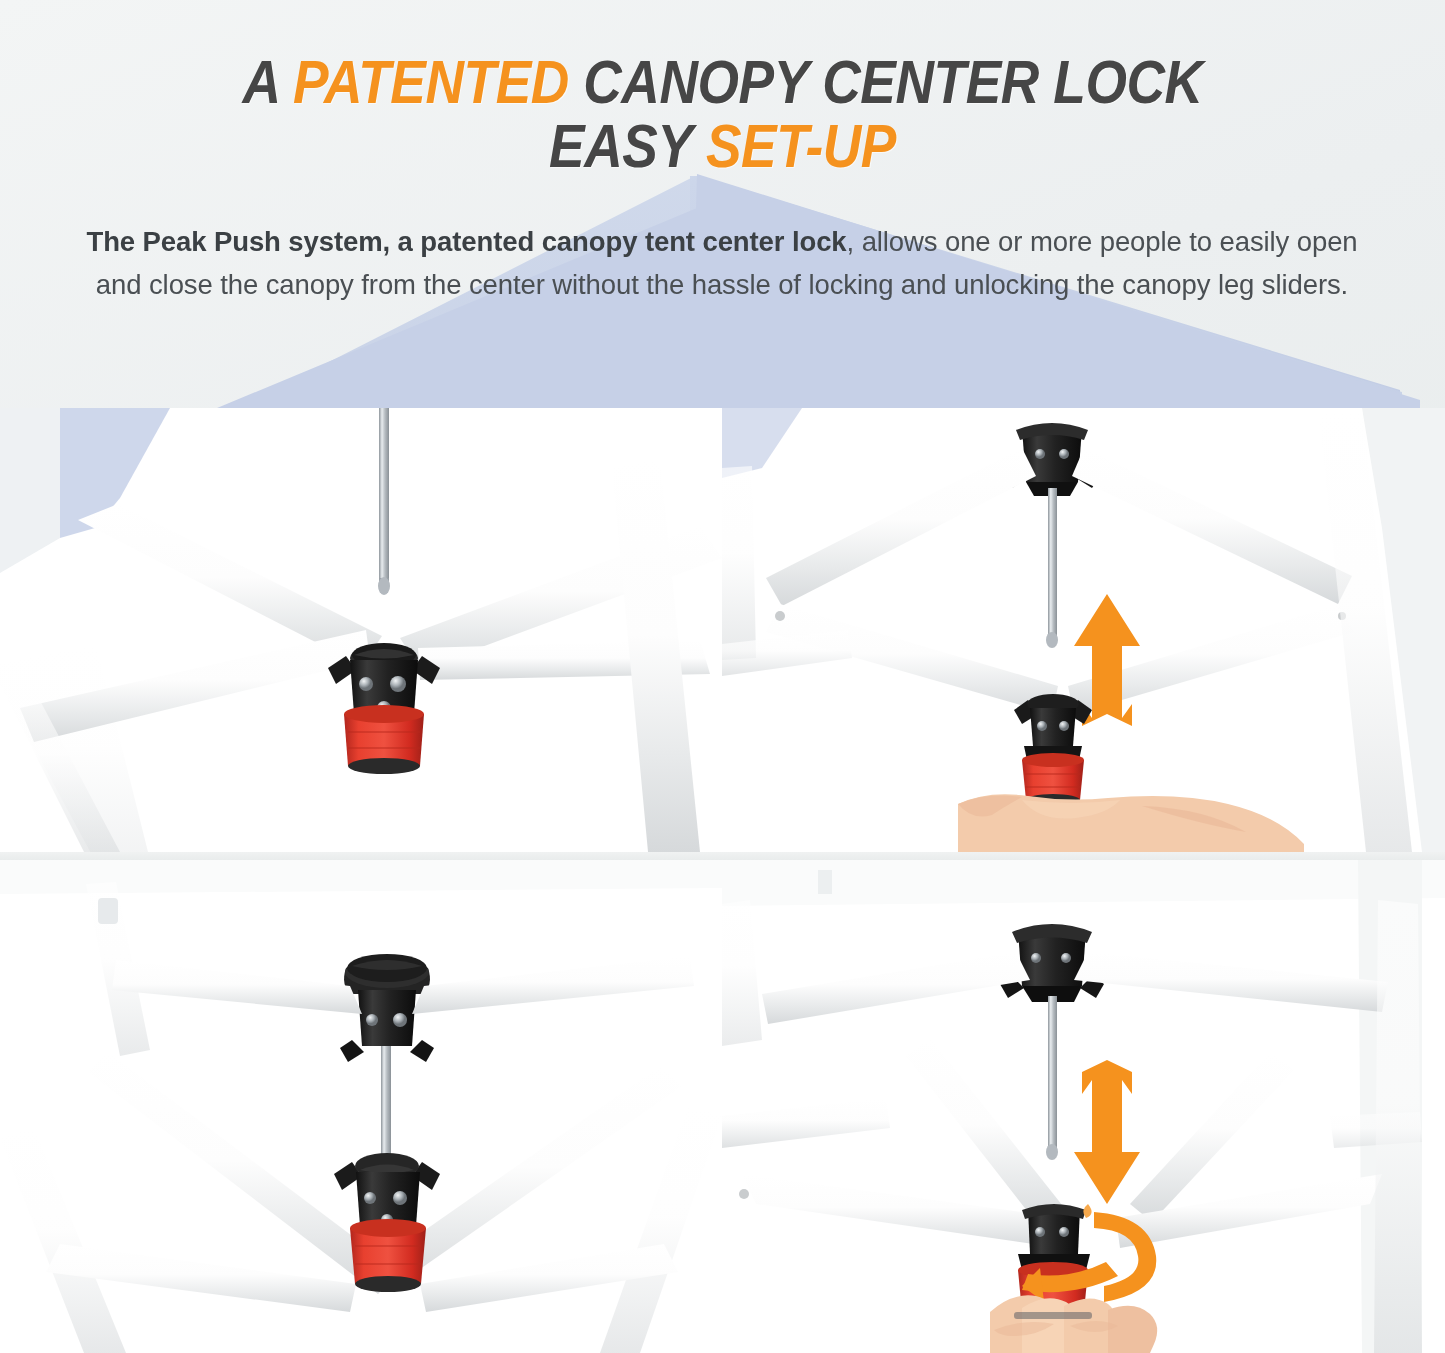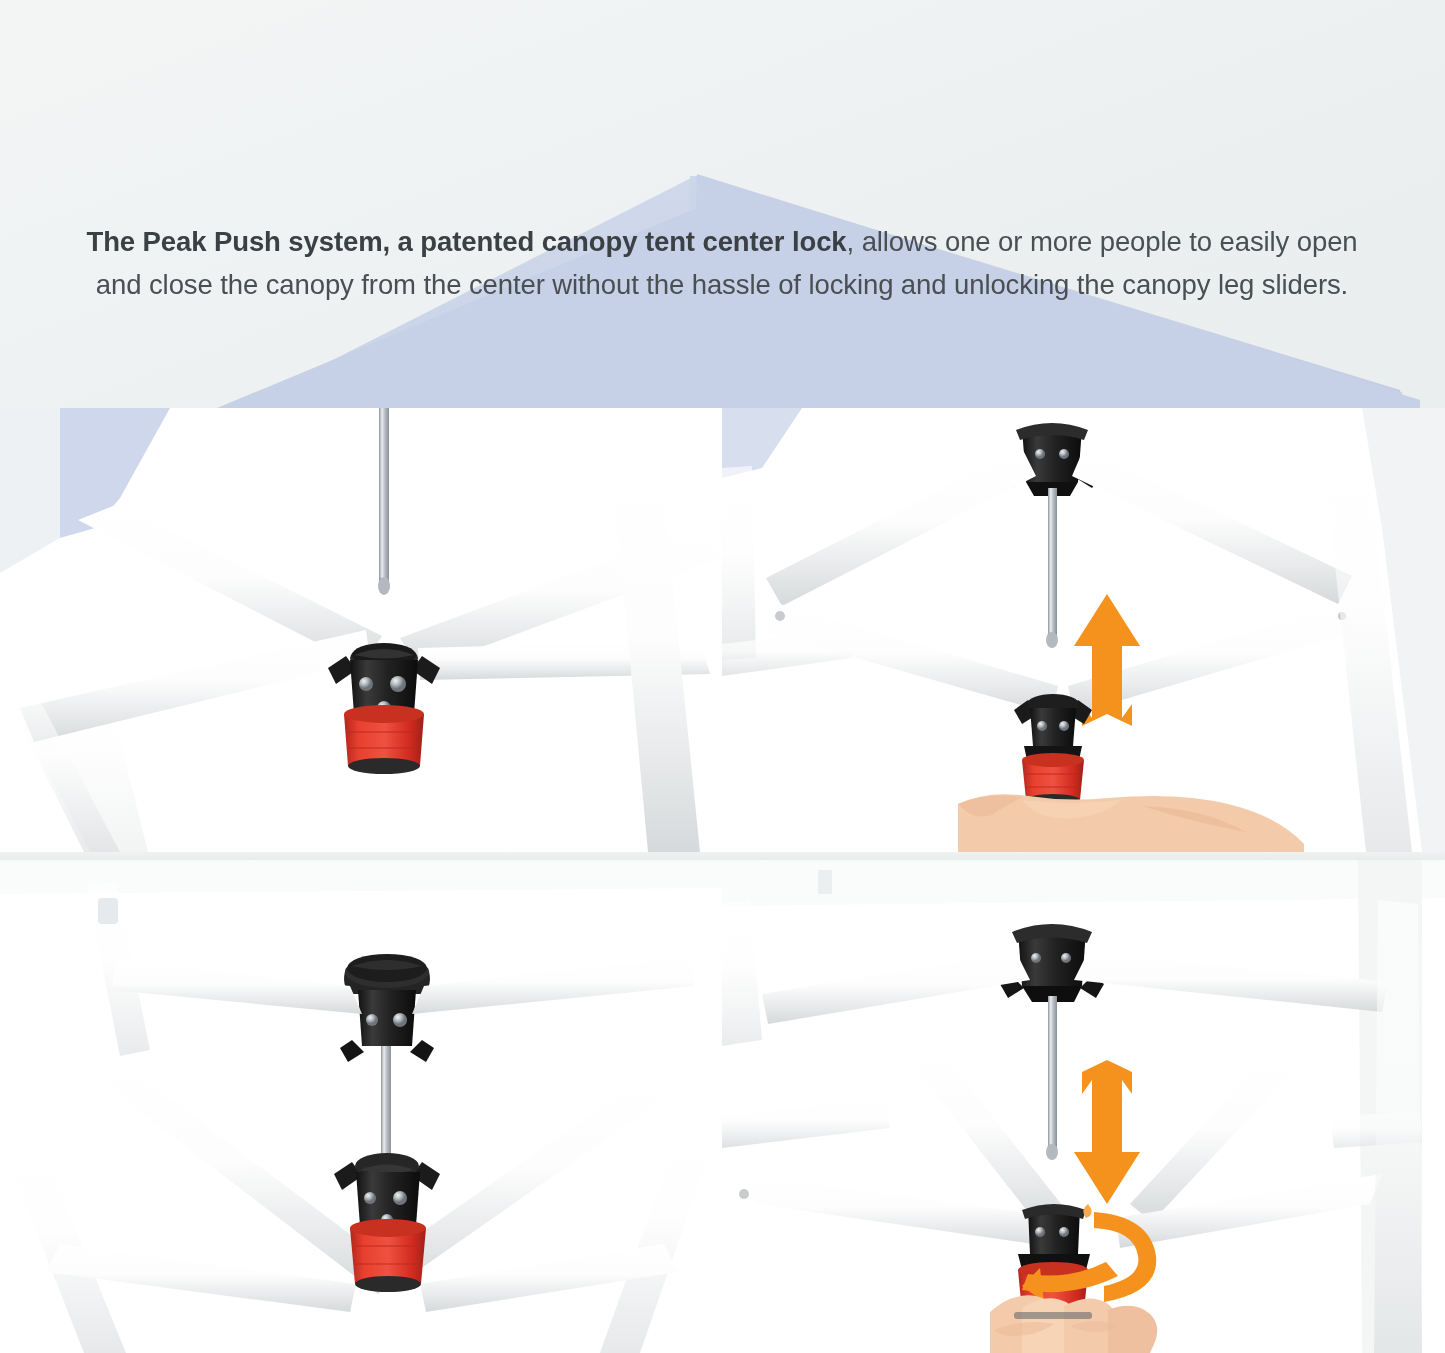--- a/index.html
+++ b/index.html
@@ -62,20 +62,26 @@
     <path d="M690 8 L700 8 L1410 222 L1410 232 L1395 232 Z" fill="none"></path>
     <polygon points="695,8 1402,224 1402,238 930,238 930,420 740,420 740,238 160,420 120,420 120,300" fill="url(#silG)" opacity=".9"></polygon>
     <polygon points="695,10 1405,228 1230,228 695,62 165,230 95,420 60,420 120,300" fill="url(#silG)" opacity="0"></polygon>
     <path d="M695 10 L1412 226 L1412 240 L120 240 L120 300 L60 420 L100 420 L160 252 L695 70 Z" fill="url(#silG)" opacity=".0"></path>
 
     <path d="M697 6 L1420 232 L1420 252 L690 252 Z" fill="#c6d0e7"></path>
     <path d="M697 6 L690 252 L110 252 L60 420 L95 420 L160 258 L697 38 Z" fill="#c6d0e7" opacity="0"></path>
     <path d="M697 6 L697 252 L118 252 L70 300 L60 420 L100 420 L150 268 L697 40 Z" fill="#c6d0e7"></path>
   </svg>
 
+  <div class="header">
+    <h1 class="headline">
+      <span>A </span><span class="hl-orange">PATENTED</span><span> CANOPY CENTER LOCK</span>
+      <span class="hl-line2"><span>EASY </span><span class="hl-orange">SET-UP</span></span>
+    </h1>
+  </div>
 
   <div class="body-copy" style="position:absolute;left:82px;top:198px;width:1280px;">
     <b>The Peak Push system, a patented canopy tent center lock</b><span>, allows one or more people to easily open and close the canopy from the center without the hassle of locking and unlocking the canopy leg sliders.</span>
   </div>
 
   <div class="grid">
 
     <div class="cell p1">
       <svg viewBox="0 0 722 444" preserveAspectRatio="none">
         <defs>

